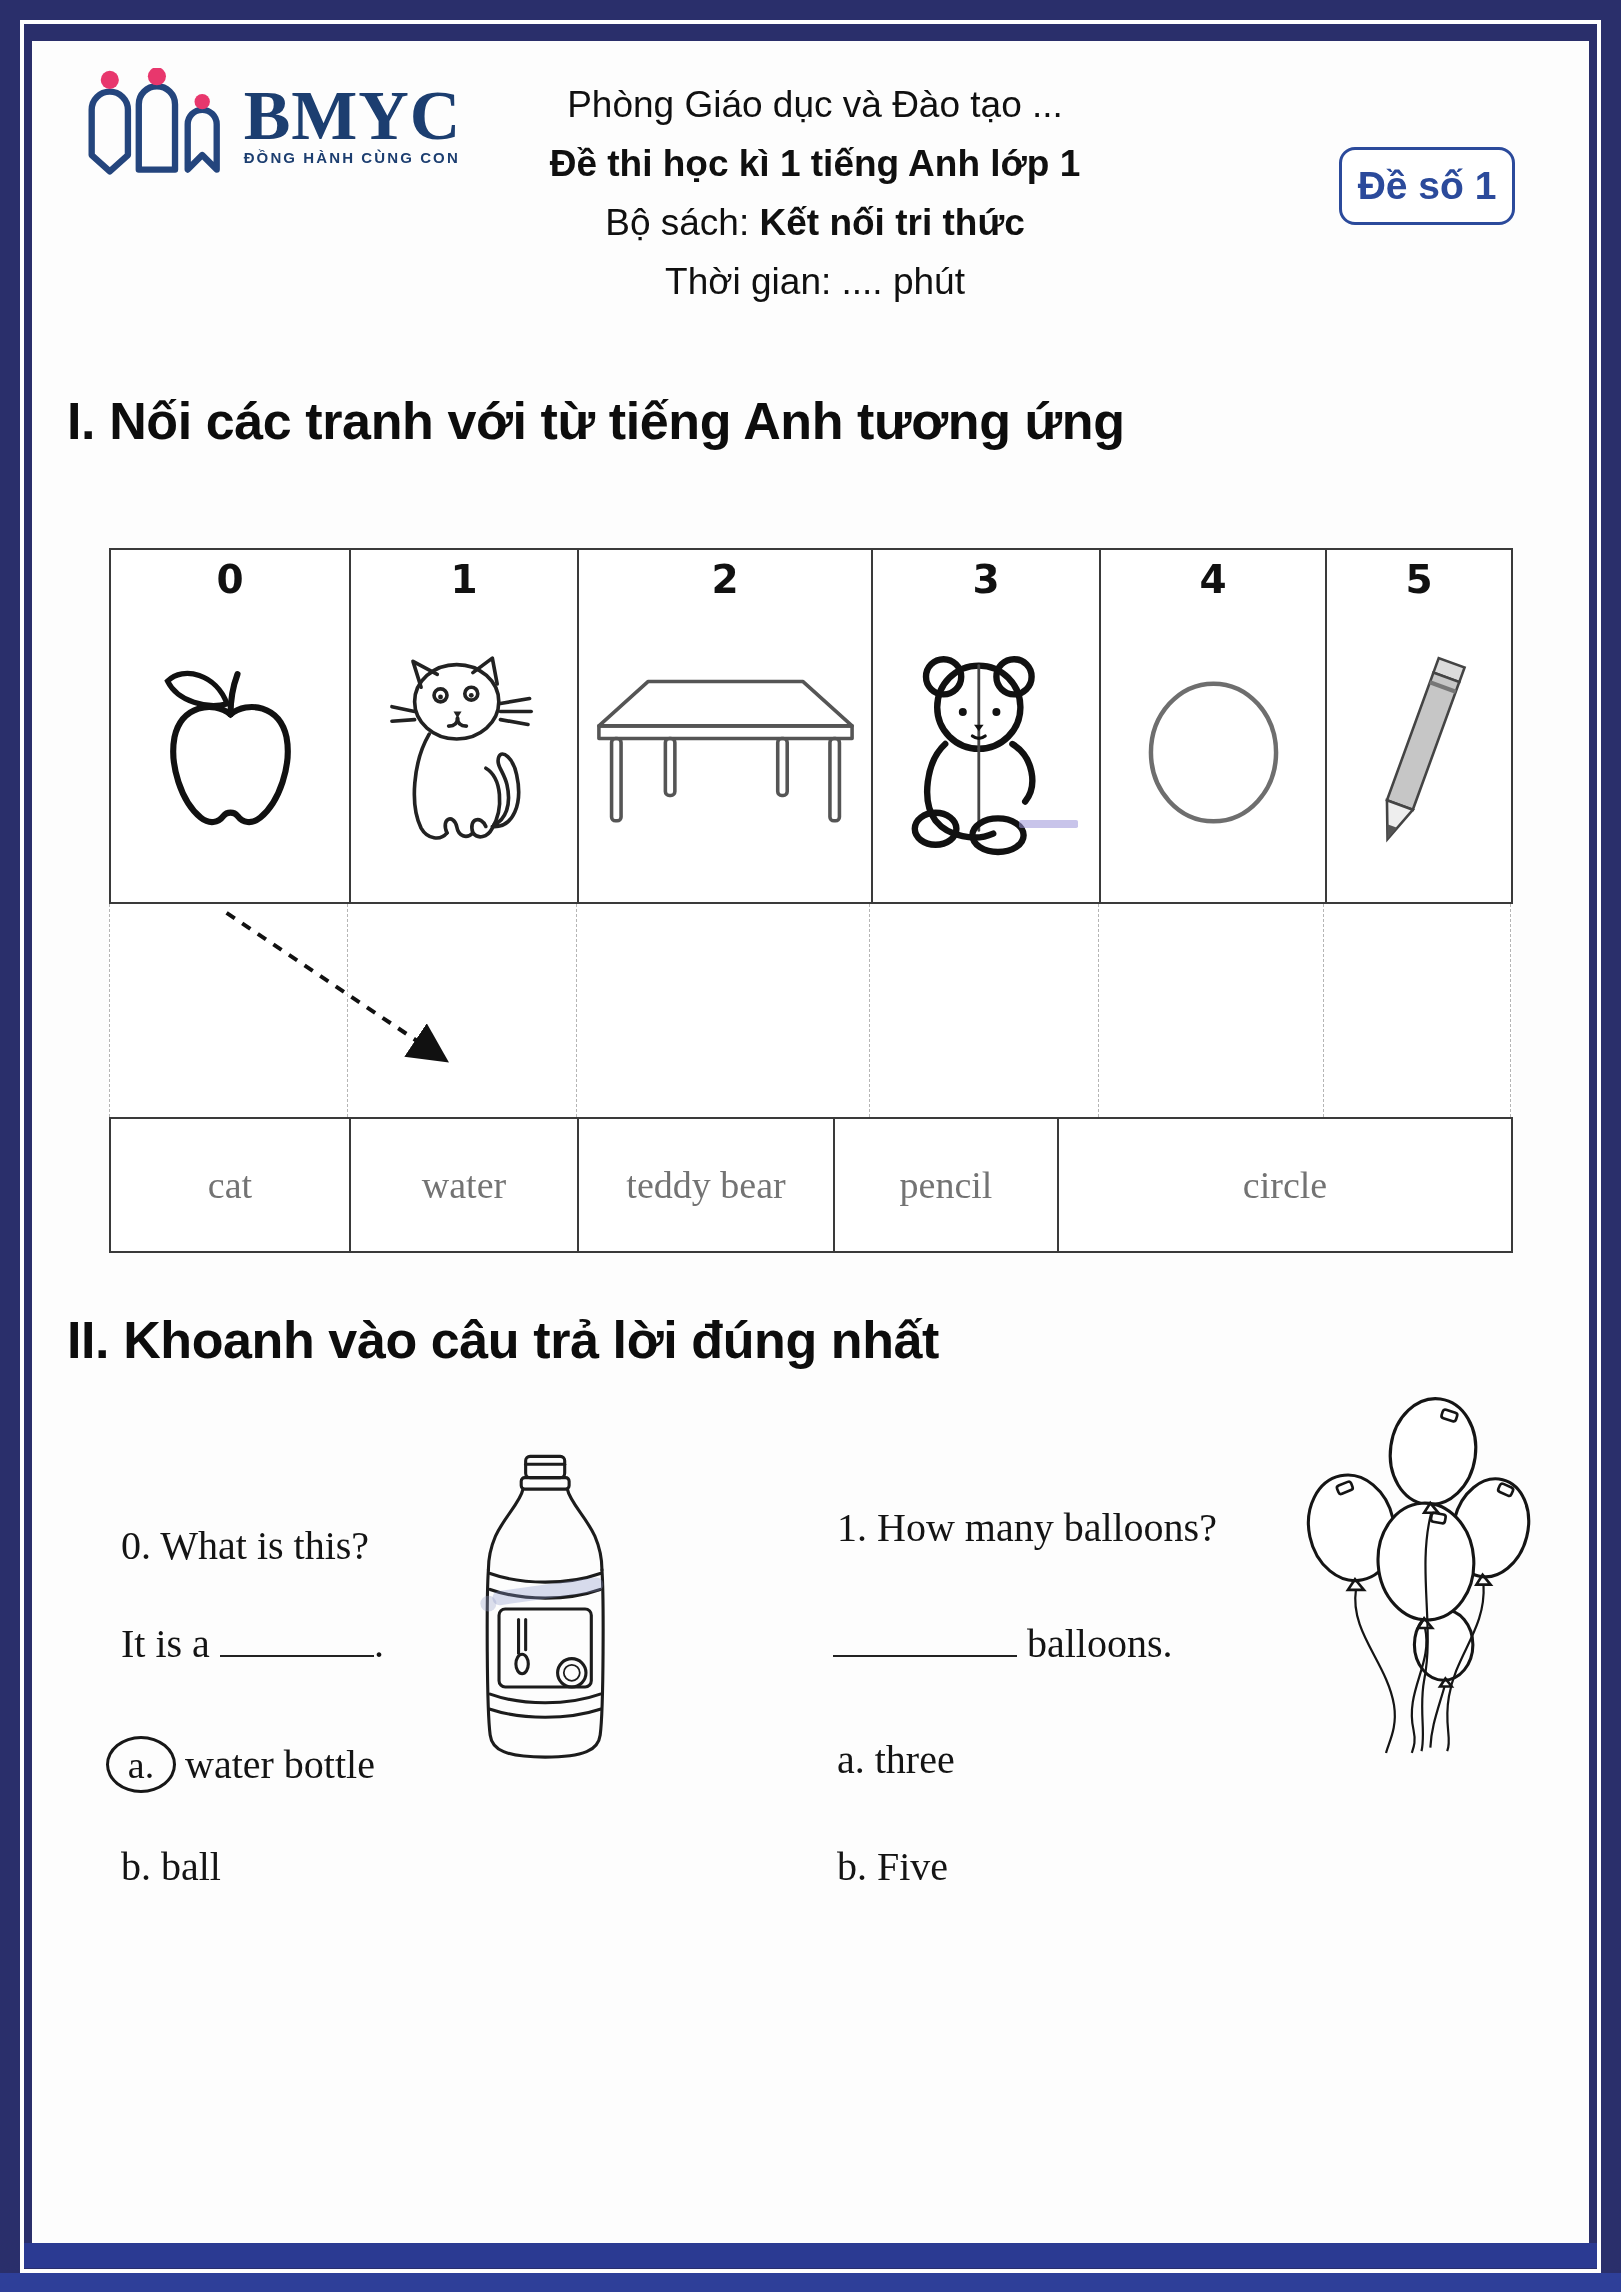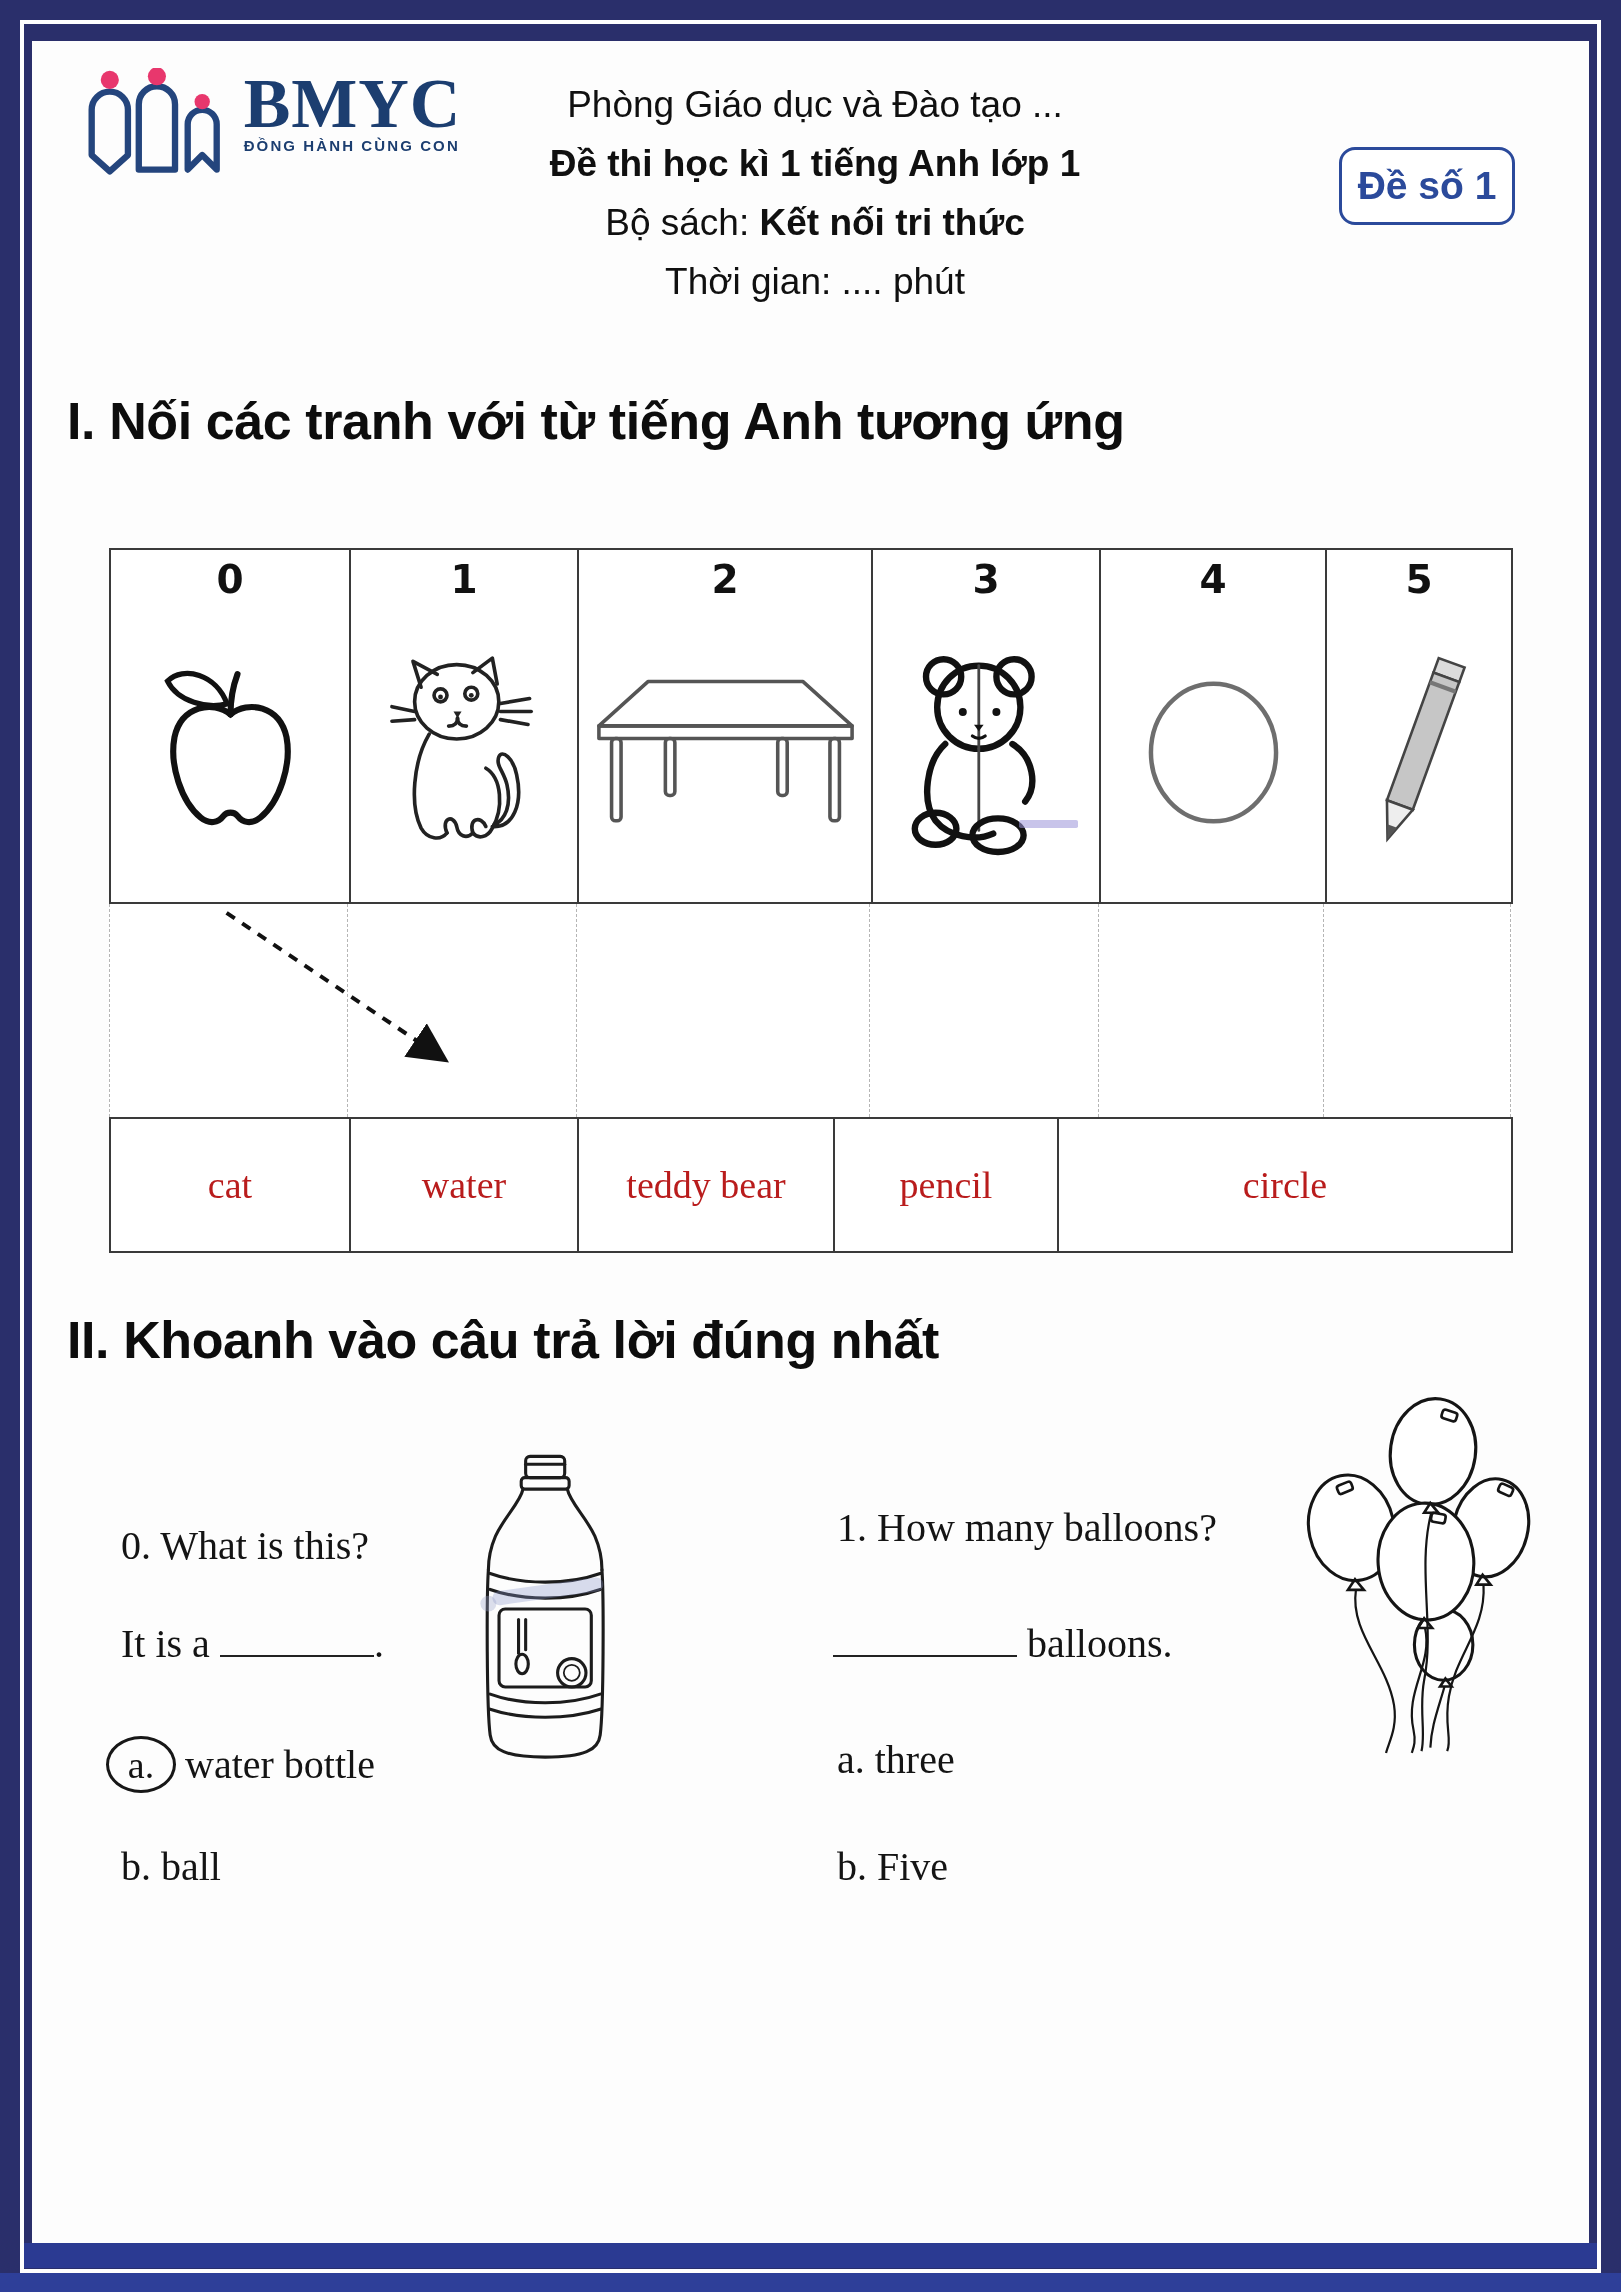--- a/index.html
+++ b/index.html
@@ -5,21 +5,21 @@
   html,body{margin:0;padding:0;}
   body{width:1621px;height:2293px;position:relative;font-family:"Liberation Sans",sans-serif;}
   .page{position:absolute;inset:0;background:#2a2f6b;overflow:hidden;}
   .pinstripe{position:absolute;inset:19.7px;border:4.5px solid #ffffff;z-index:1;}
   .content{position:absolute;left:32px;top:41px;width:1557px;height:2202px;background:#fdfdfd;z-index:2;}
   .band-inner{position:absolute;left:24px;right:24px;top:2243px;height:25px;background:#2b3a92;z-index:3;}
   .band-outer{position:absolute;left:0;right:0;top:2273px;height:19.7px;background:#2e3f99;z-index:0;}
 
   
   .logo{position:absolute;left:79px;top:68px;display:flex;align-items:flex-start;z-index:4;}
-  .logo-text{margin-left:10.7px;margin-top:4px;}
+  .logo-text{margin-left:10.7px;margin-top:16px;}
   .logo-brand{font-family:"Liberation Serif",serif;font-weight:bold;font-size:70px;line-height:63px;color:#1c3e70;letter-spacing:0.9px;}
   .logo-tag{font-size:15px;font-weight:bold;color:#1c3e70;letter-spacing:2.1px;margin-top:1.8px;}
 
   
   .header{position:absolute;left:385px;top:75px;width:860px;text-align:center;color:#101010;z-index:4;}
   .header .hl{font-size:37px;line-height:59px;font-weight:600;}
   .header .hl.b{font-weight:800;}
   .header .hl .bold{font-weight:800;}
   .header .hl.r{font-weight:500;}
 
@@ -37,21 +37,21 @@
   .prow .cell:last-child{border-right:none;flex:1;}
   .cellnum{font-family:"DejaVu Sans",sans-serif;font-weight:bold;font-size:39px;color:#111;margin-top:7.2px;}
   .picwrap{flex:1;display:flex;align-items:center;justify-content:center;width:100%;position:relative;}
 
   .gap{position:relative;height:213px;width:1404px;background:#fff;}
   .dashv{position:absolute;top:0;bottom:0;width:0;border-left:1.8px dashed #b5b5b5;}
   .gap svg{position:absolute;left:0;top:0;}
 
   .wrow{display:flex;height:136px;border:2.7px solid #3a3a3a;box-sizing:border-box;background:#fff;}
   .wrow .cell{box-sizing:border-box;border-right:2.7px solid #3a3a3a;display:flex;align-items:center;justify-content:center;
-    font-family:"Liberation Serif",serif;font-size:38px;color:#b91c1c;}
+    font-family:"Liberation Serif",serif;font-size:38px;color:#737373;}
   .wrow .cell:last-child{border-right:none;flex:1;}
 
   
   .ser{font-family:"Liberation Serif",serif;font-size:40px;color:#141414;position:absolute;z-index:4;white-space:nowrap;}
   .blank{display:inline-block;border-bottom:2.7px solid #222;height:36px;vertical-align:baseline;}
   .opt-a0{display:flex;align-items:center;}
   .circle-a{display:inline-flex;align-items:center;justify-content:center;width:70px;height:57px;border:3.1px solid #171717;border-radius:50%;font-size:38px;margin-right:9px;box-sizing:border-box;}
   .img-abs{position:absolute;z-index:4;}
 
   

